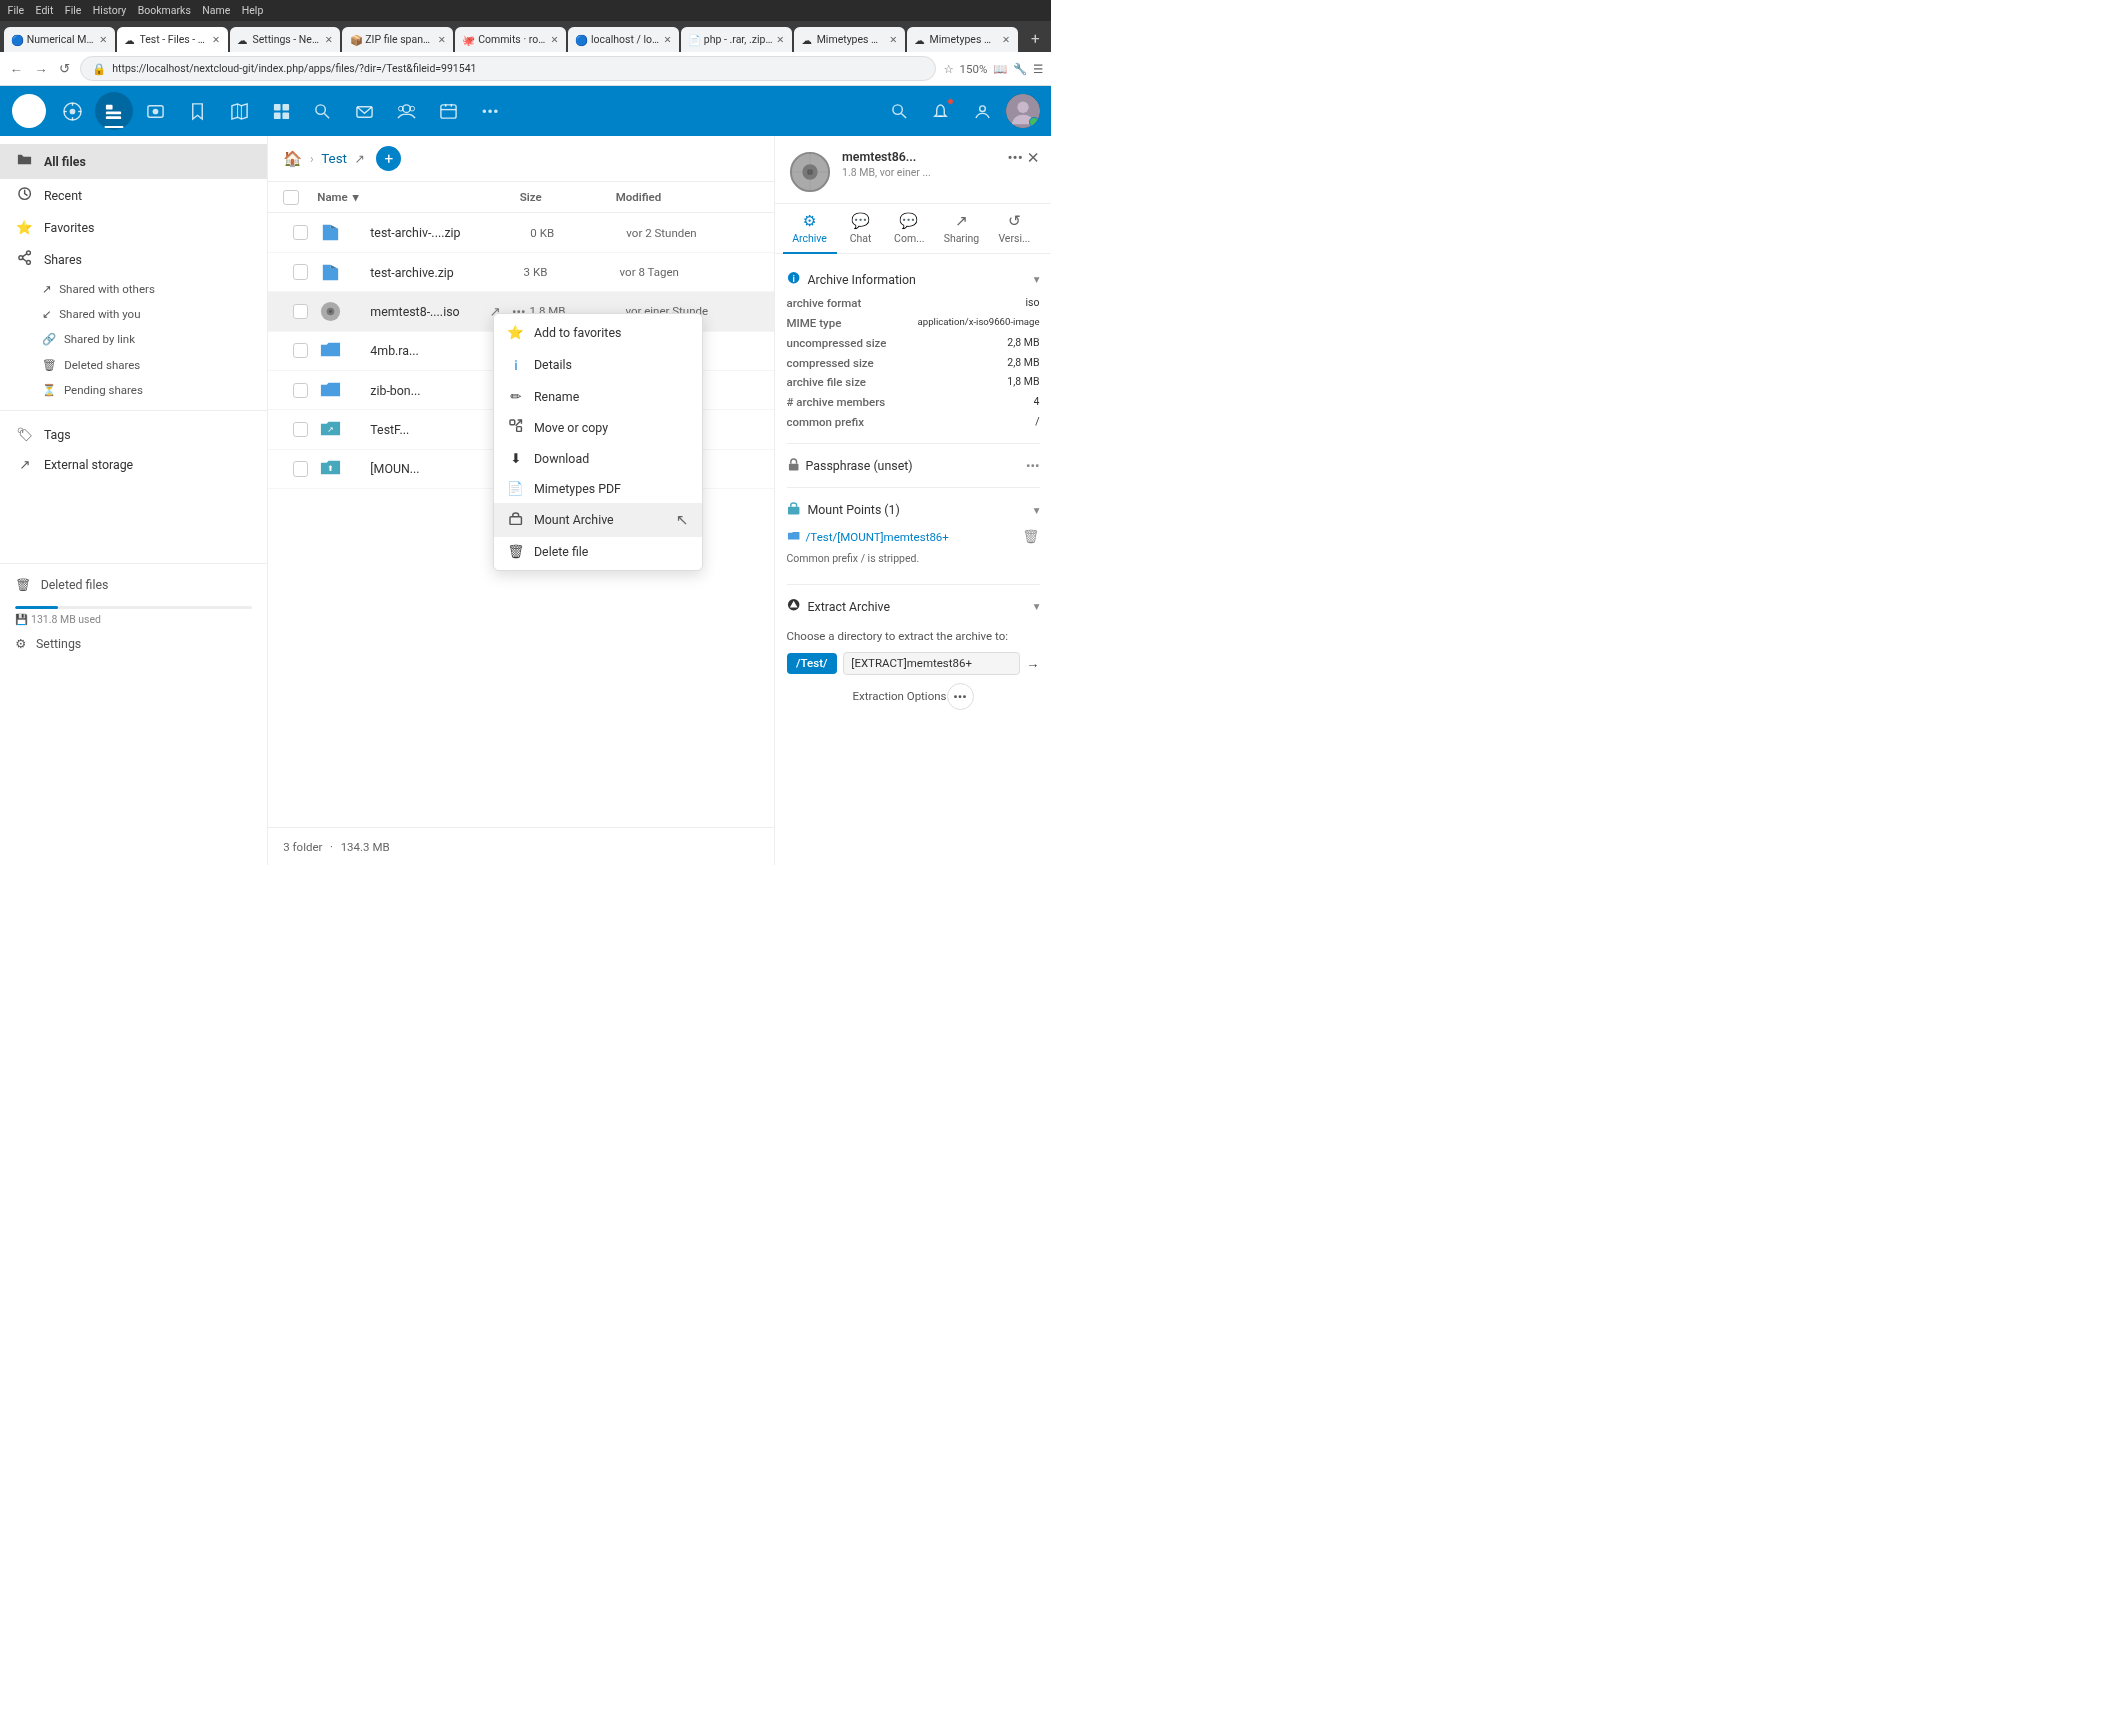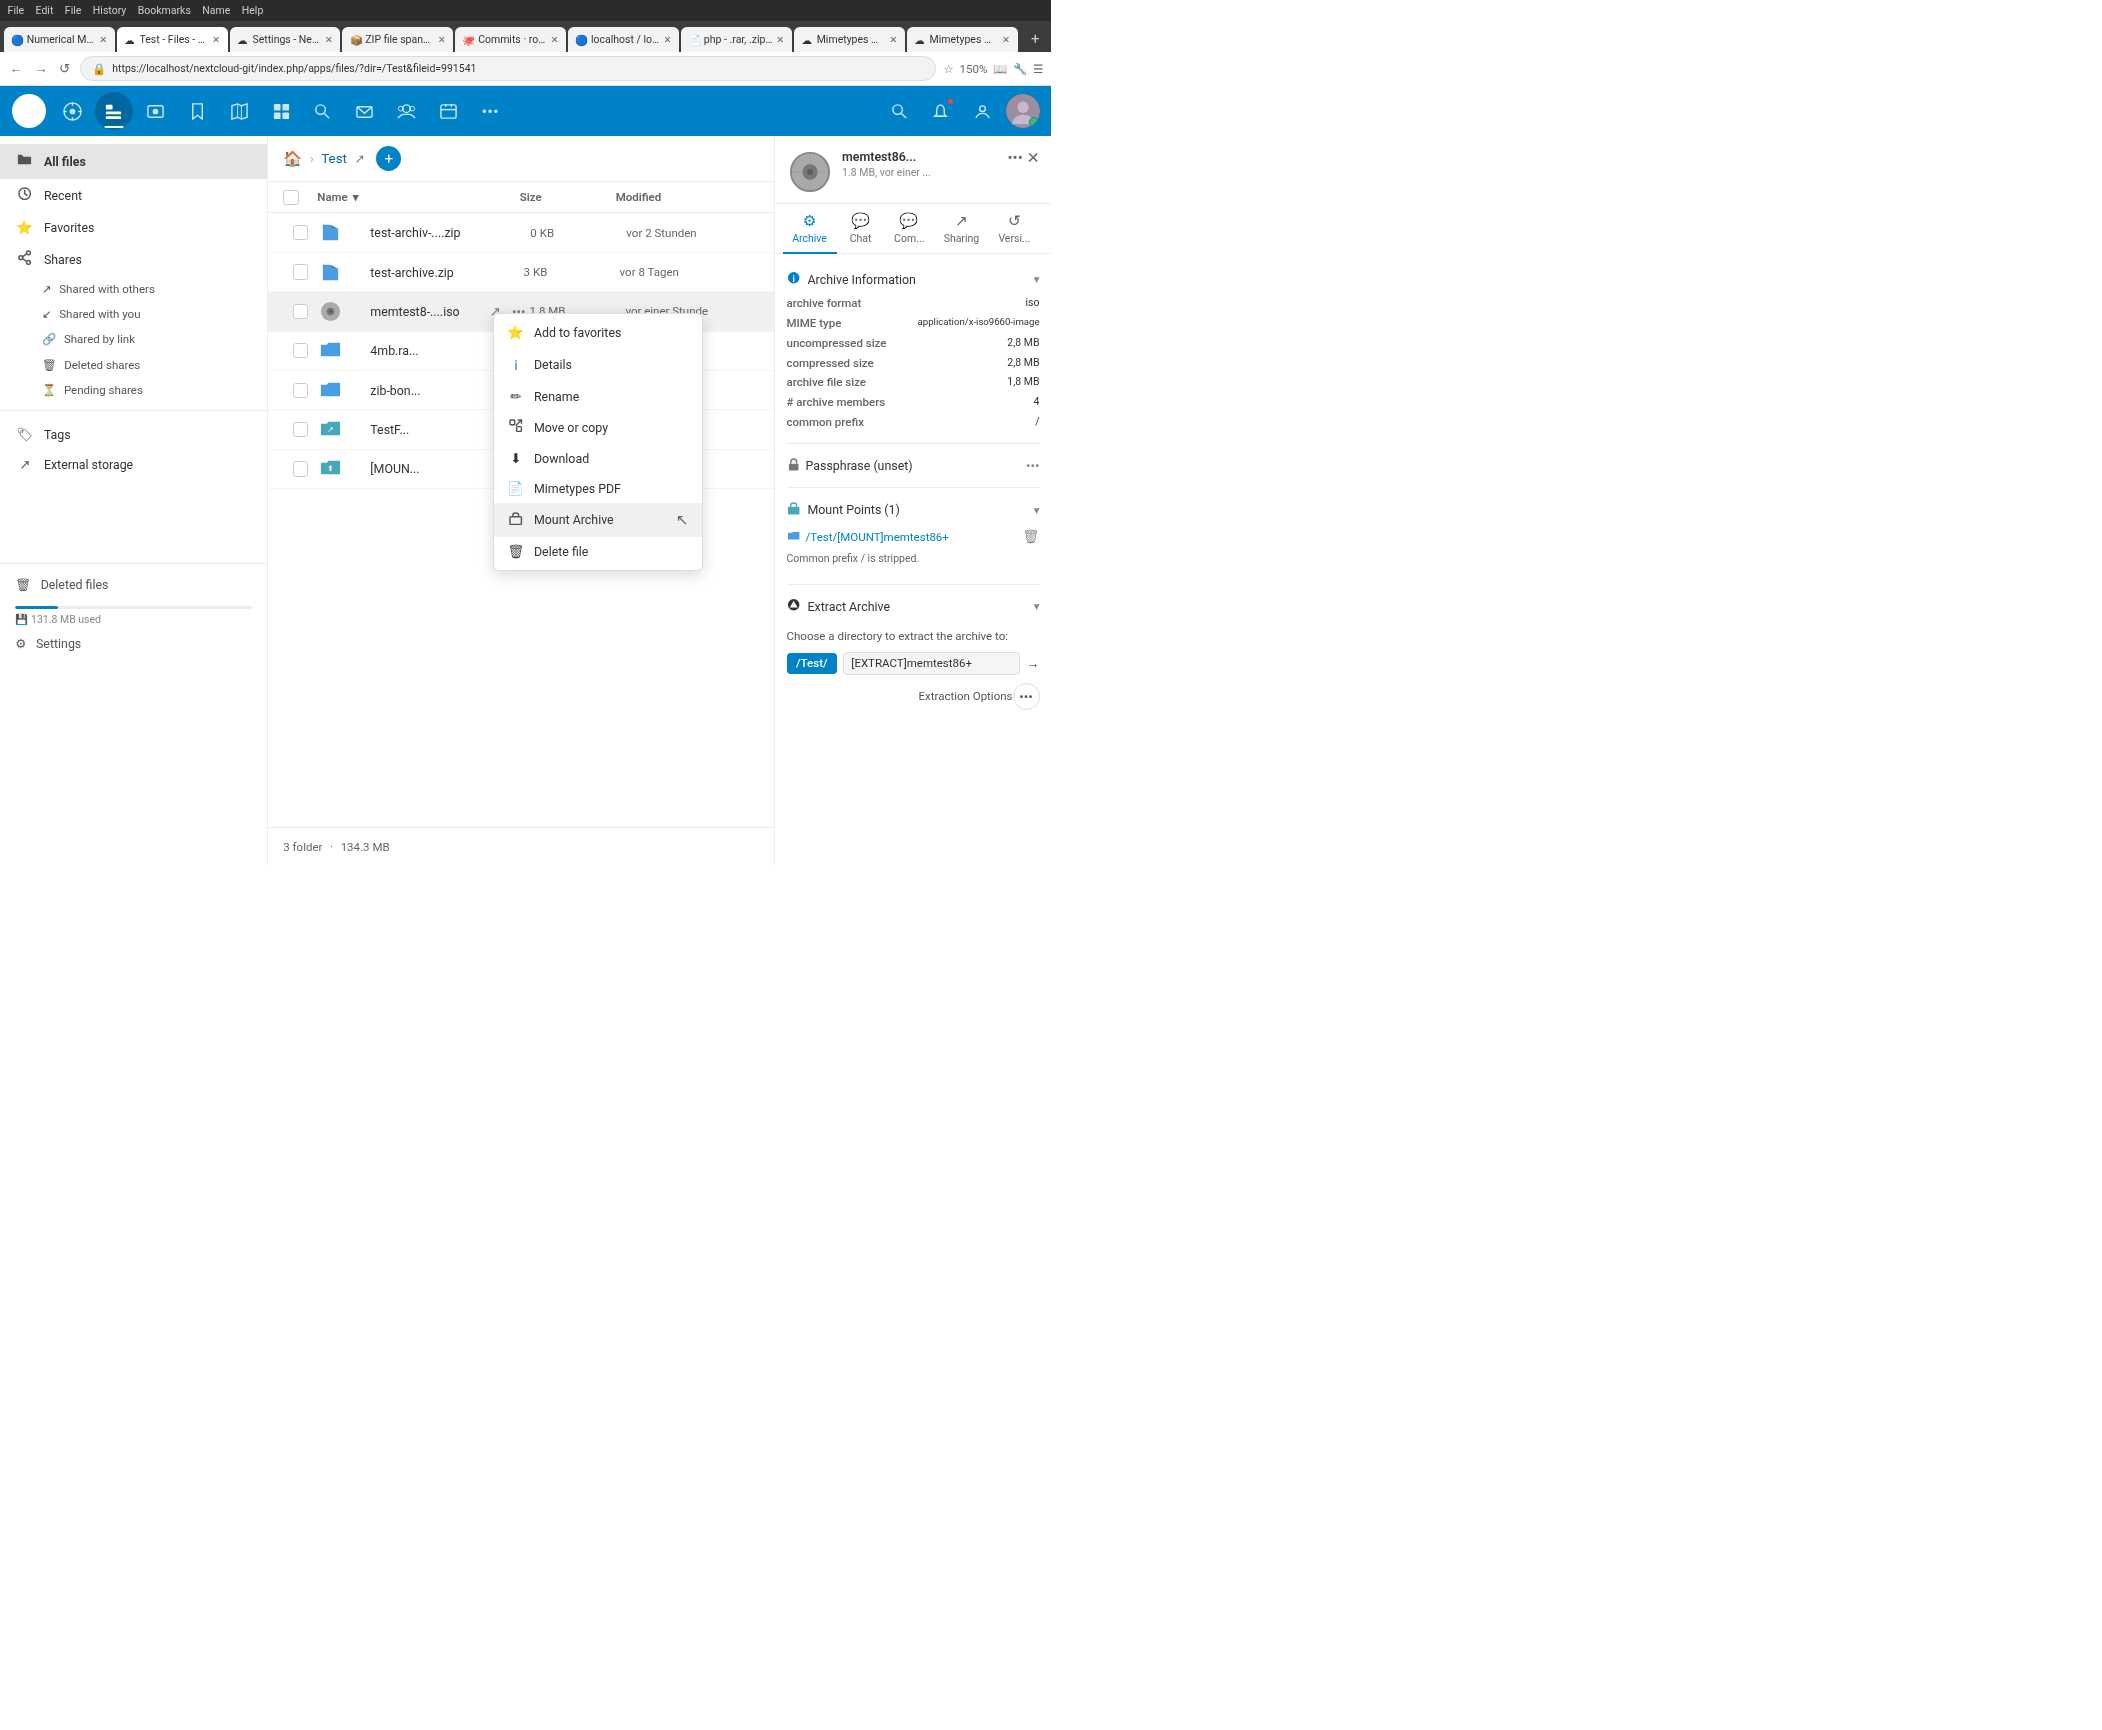--- a/index.html
+++ b/index.html
@@ -115,21 +115,21 @@
     .mount-delete { color: #888; font-size: 13.4px; cursor: pointer; }
     .mount-note { font-size: 10.5px; color: #666; padding: 1.9px 0 7.6px; }
 
     
     .extract-section { padding: 7.6px 0; }
     .extract-label { font-size: 11.5px; color: #555; margin-bottom: 7.6px; line-height: 1.4; }
     .extract-path { display: flex; align-items: center; gap: 5.7px; }
     .extract-path-current { background: #0082c9; color: #fff; padding: 3.8px 9.6px; border-radius: 3.8px; font-size: 11.5px; font-weight: 500; }
     .extract-path-target { flex: 1; background: #f5f5f5; border: 1px solid #ddd; border-radius: 3.8px; padding: 3.8px 7.6px; font-size: 11.5px; color: #333; }
     .extract-arrow { color: #333; font-size: 13.4px; }
-    .extraction-options { display: flex; align-items: center; justify-content: flex-end; padding: 7.6px 0 0; }
+    .extraction-options { display: flex; align-items: center; justify-content: center; padding: 7.6px 0 0; }
     .extraction-options-label { font-size: 11.5px; color: #555; }
     .extraction-options-btn { width: 27px; height: 27px; border-radius: 50%; border: 1px solid #ddd; background: #fff; display: flex; align-items: center; justify-content: center; cursor: pointer; font-size: 13.4px; color: #555; }
 
     .passphrase-row { display: flex; align-items: center; justify-content: space-between; padding: 5.7px 0; }
     .passphrase-label { display: flex; align-items: center; gap: 5.7px; font-size: 12.4px; color: #333; }
     .passphrase-icon { font-size: 13.4px; color: #555; }
 
     
     .checkbox { width: 15.3px; height: 15.3px; border: 1px solid #ccc; border-radius: 2.9px; background: #fff; cursor: pointer; }
 

